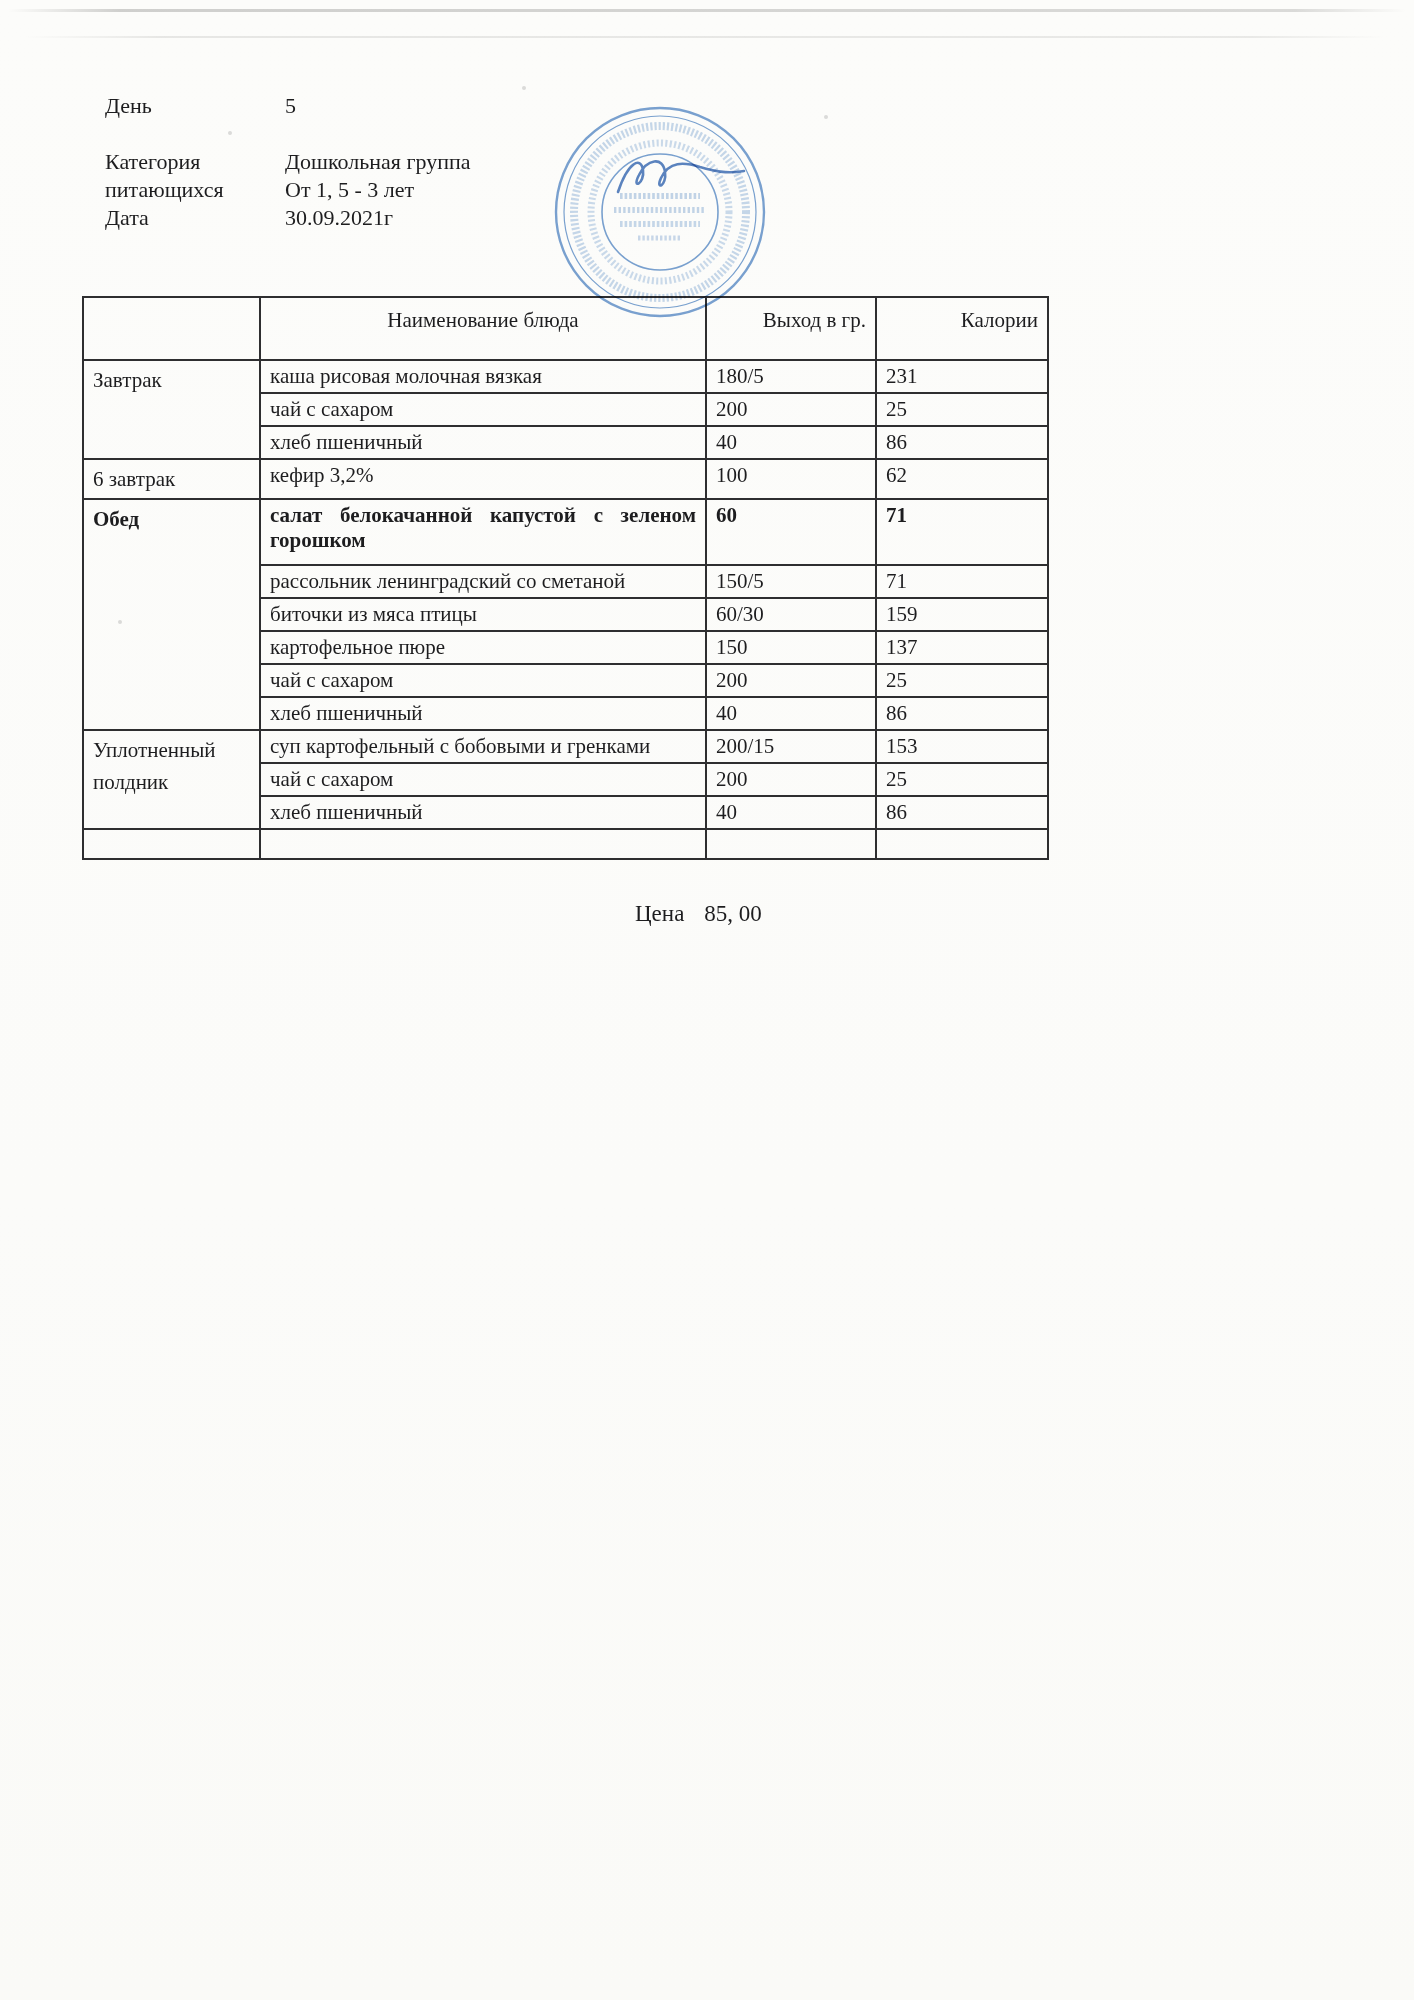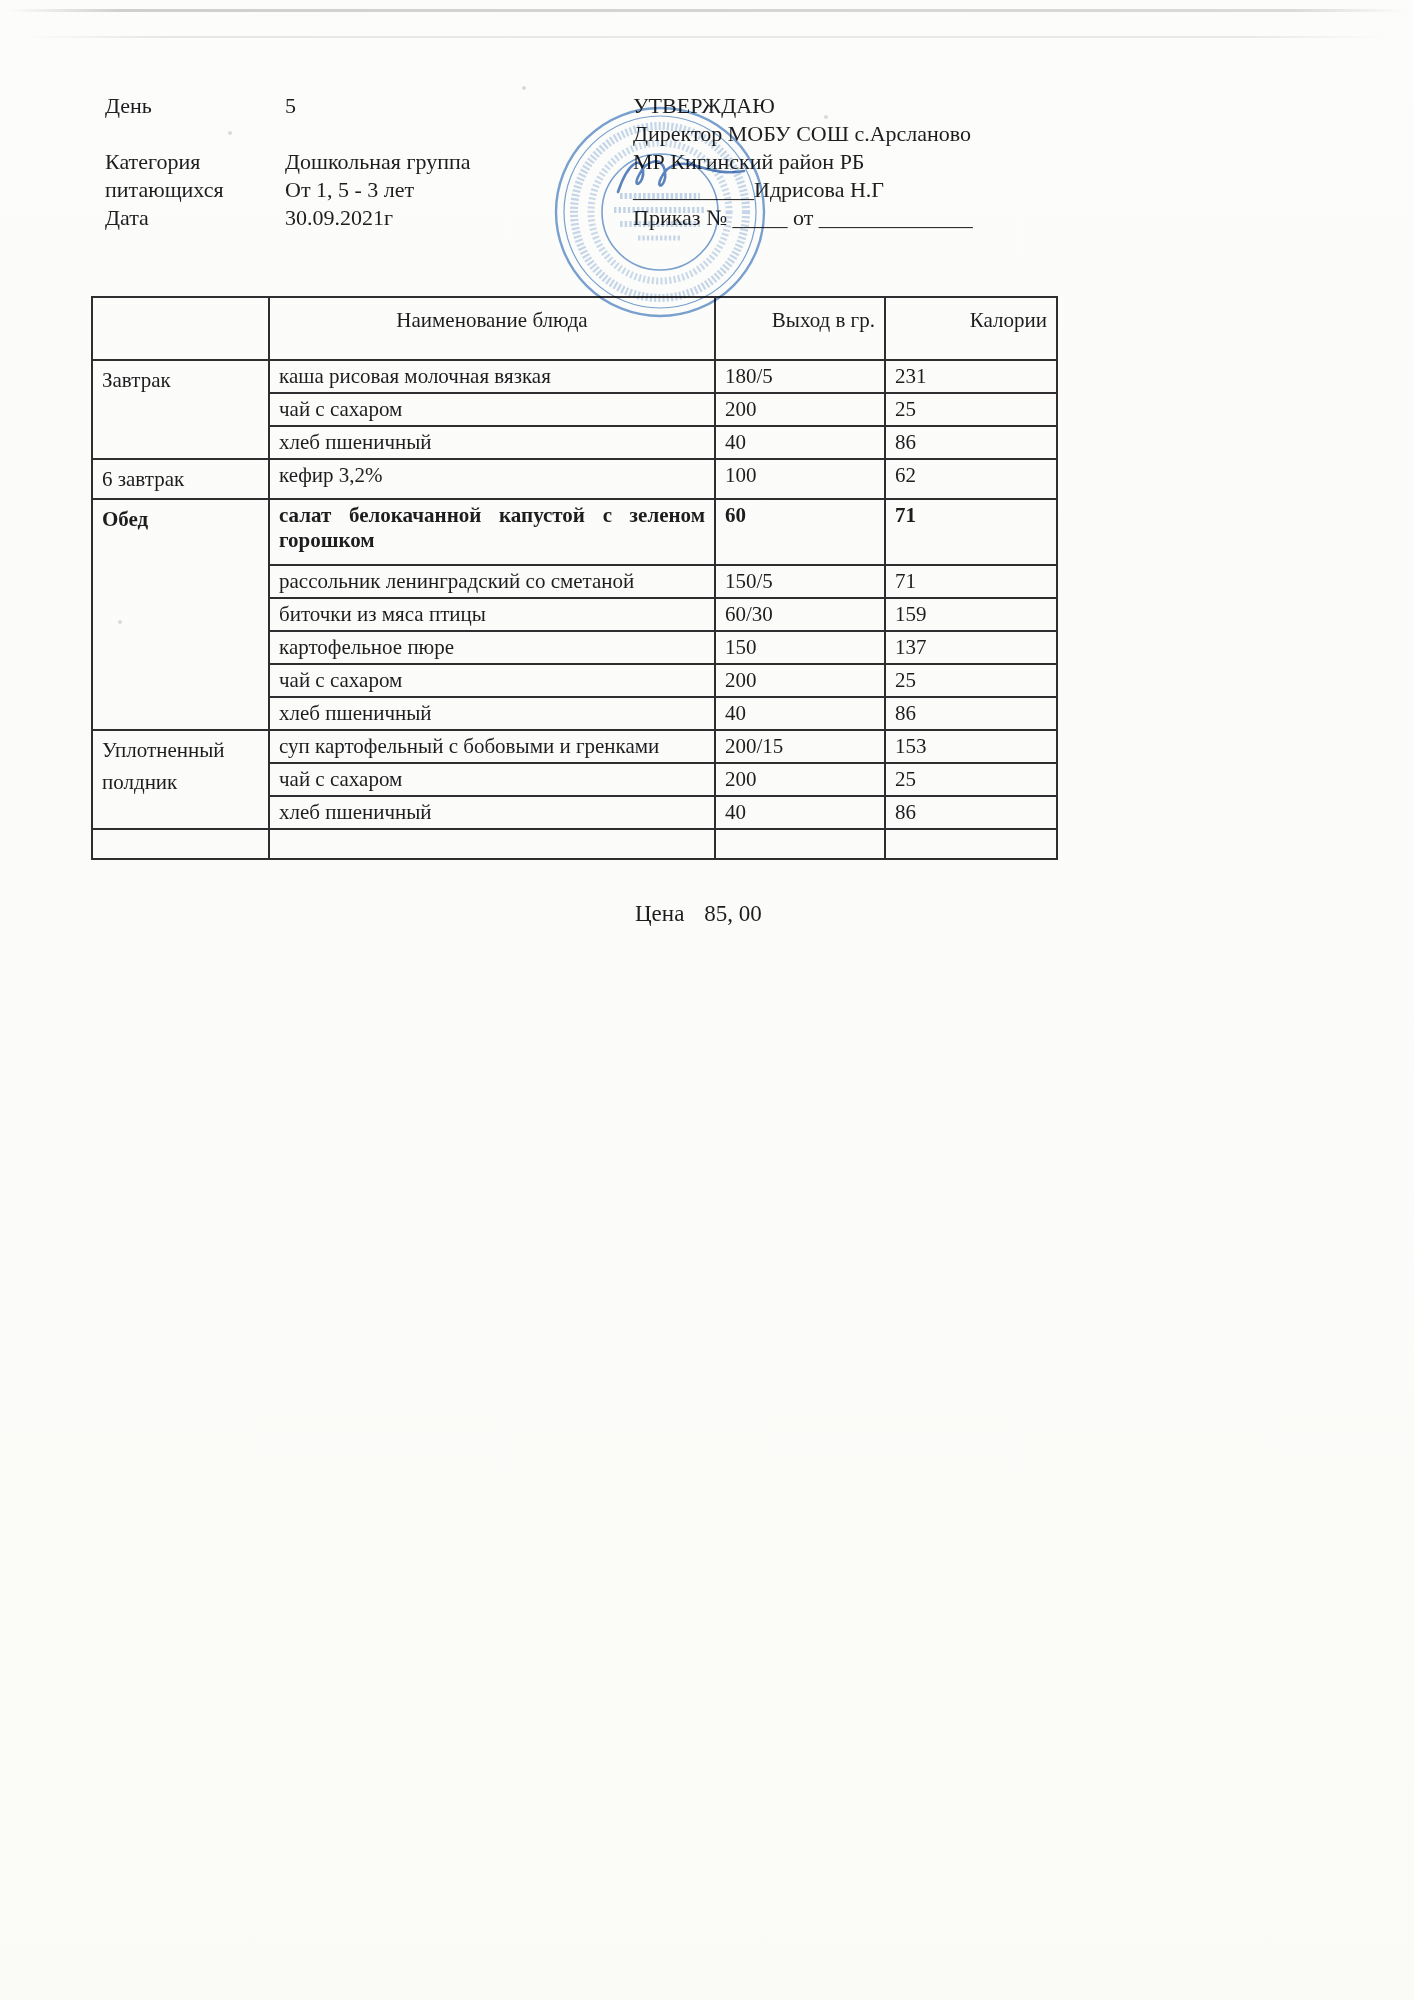--- a/index.html
+++ b/index.html
@@ -23,21 +23,21 @@
   .dot{position:absolute;width:4px;height:4px;border-radius:50%;background:rgba(120,120,118,.25);pointer-events:none;}
 
   
   .hdr-col{position:absolute;top:86px;font-size:22px;line-height:28px;margin-top:6px;}
   .hdr-col .ln{min-height:28px;white-space:pre;}
   .hdr-left{left:105px;}
   .hdr-mid{left:285px;}
   .hdr-right{left:633px;}
 
   
-  .table-wrap{position:absolute;left:91px;top:296px;z-index:1;}
+  .table-wrap{position:absolute;left:82px;top:296px;z-index:1;}
   table.menu{border-collapse:collapse;table-layout:fixed;width:965px;font-size:21px;}
   table.menu th, table.menu td{
     border:2px solid #2e2e30;
     padding:3px 9px;
     vertical-align:top;
     overflow:hidden;
   }
   table.menu th{
     font-weight:normal;
     height:48px;
@@ -81,27 +81,20 @@
   </div>
 
   <div class="hdr-col hdr-mid">
     <div class="ln">5</div>
     <div class="ln"></div>
     <div class="ln">Дошкольная группа</div>
     <div class="ln">От 1, 5 - 3 лет</div>
     <div class="ln">30.09.2021г</div>
   </div>
 
-  <div class="hdr-col hdr-right">
-    <div class="ln">УТВЕРЖДАЮ</div>
-    <div class="ln">Директор МОБУ СОШ с.Арсланово</div>
-    <div class="ln">МР Кигинский район РБ</div>
-    <div class="ln">___________Идрисова Н.Г</div>
-    <div class="ln">Приказ № _____ от ______________</div>
-  </div>
 
   <svg class="stamp" viewBox="0 0 224 224">
     <g fill="none" stroke="#4d83c4">
       <circle cx="112" cy="112" r="104" stroke-width="2.4"></circle>
       <circle cx="112" cy="112" r="96" stroke-width="1.2"></circle>
       <circle cx="112" cy="112" r="58" stroke-width="1.6"></circle>
       <circle cx="112" cy="112" r="86" stroke-width="8" stroke-dasharray="2.2 2" opacity="0.42"></circle>
       <circle cx="112" cy="112" r="69" stroke-width="7" stroke-dasharray="2.1 2.3" opacity="0.38"></circle>
       <path d="M72 96 H152" stroke-width="6" stroke-dasharray="2.6 2" opacity="0.45"></path>
       <path d="M66 110 H158" stroke-width="6" stroke-dasharray="2.4 2.2" opacity="0.45"></path>

